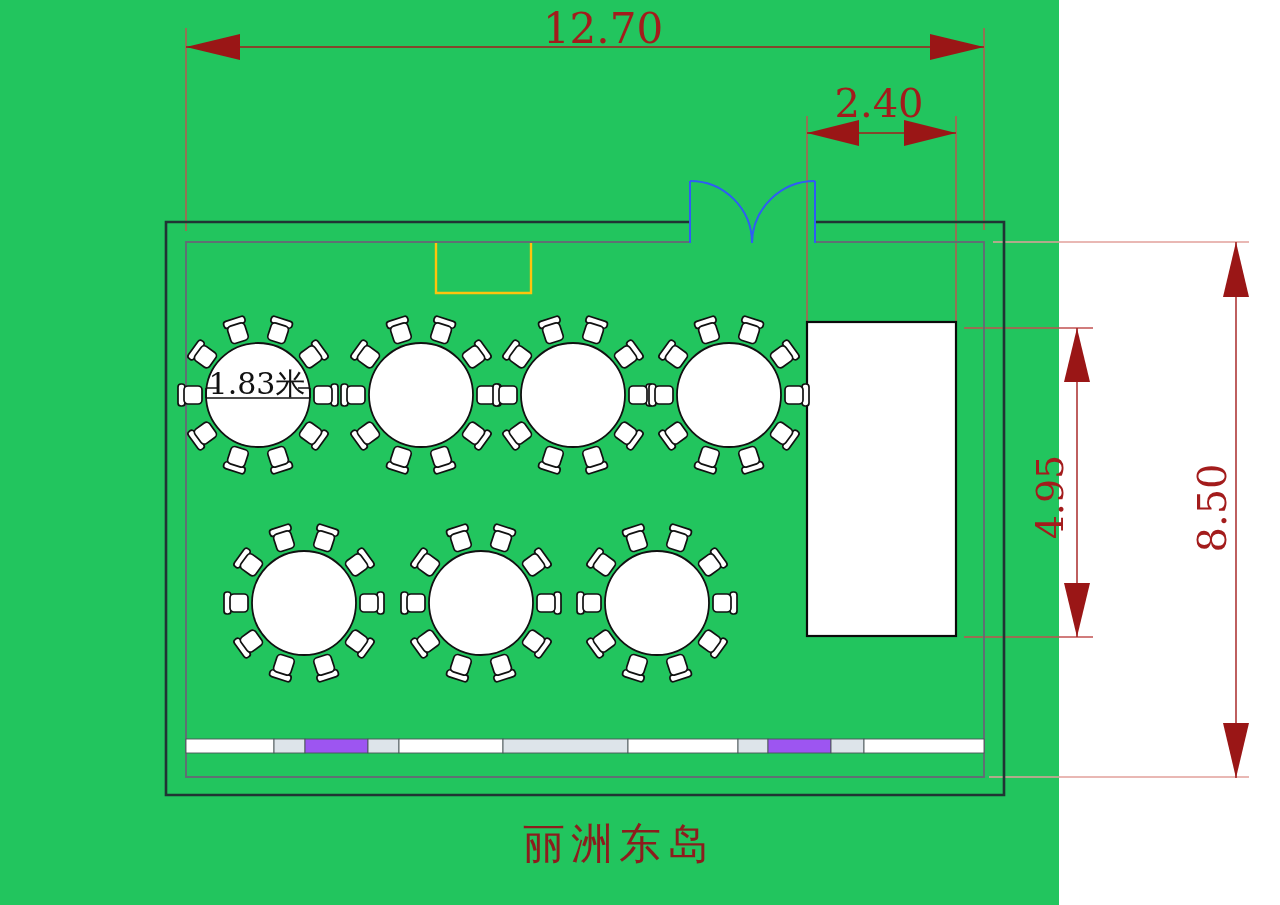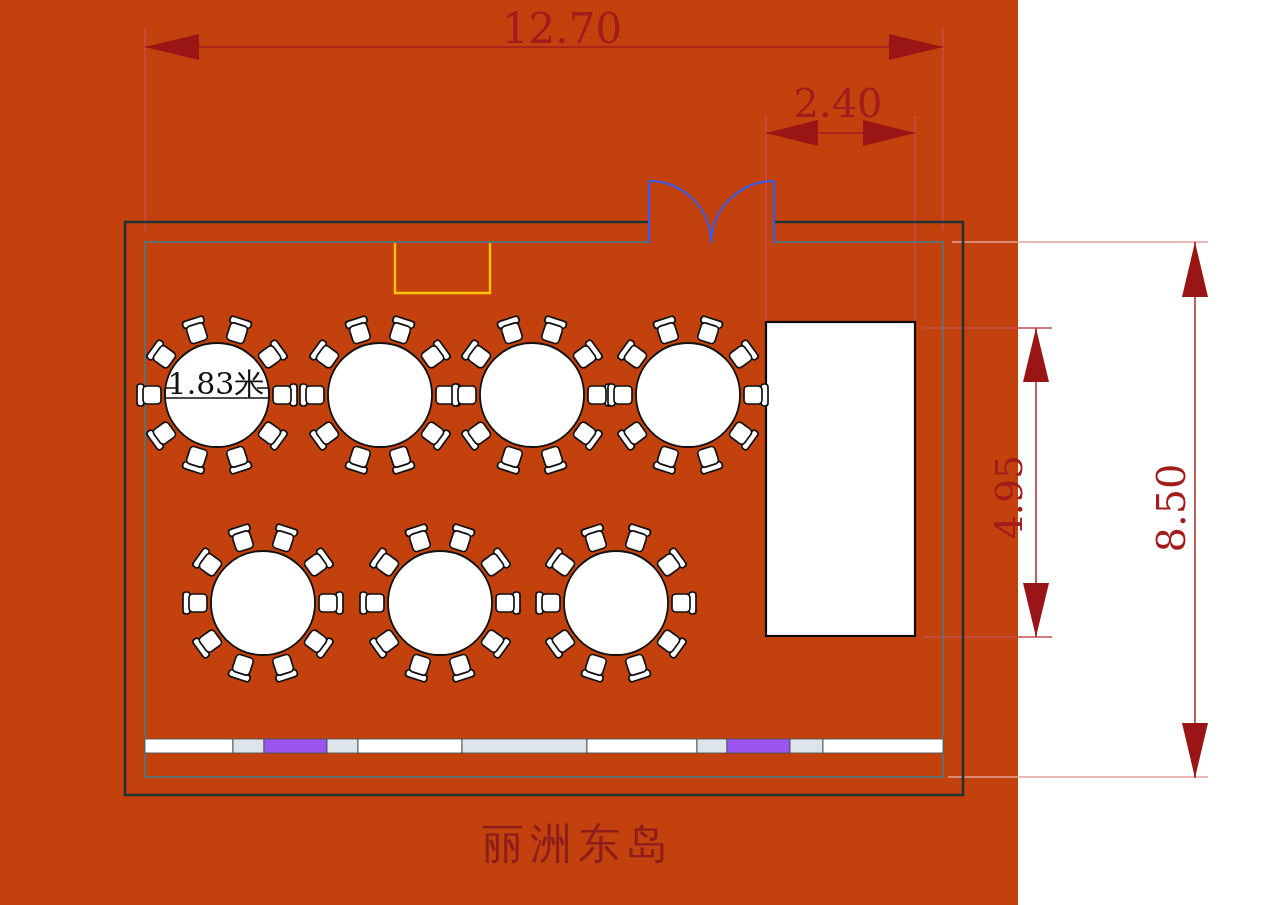--- a/index.html
+++ b/index.html
@@ -1,16 +1,16 @@
 <!DOCTYPE html>
 <html><head>
 <meta charset="utf-8">
 <style>
   html,body{margin:0;padding:0;background:#ffffff;}
-  .stage-wrap{width:1018px;height:905px;position:relative;background:#c2410c;}
+  .stage-wrap{width:1018px;height:905px;position:relative;background:#22c55e;padding-left:41px;}
   svg{display:block;}
   .dimline{stroke:#a31c1c;stroke-width:1.4;fill:none;}
   .extline{stroke:#c25050;stroke-width:1.4;fill:none;}
   .extpink{stroke:#e2a19b;stroke-width:1.6;fill:none;}
   .arrow{fill:#9a1616;stroke:none;}
   .dimtext{fill:#a31c1c;font-family:"DejaVu Serif",serif;}
   .wallOuter{stroke:#203434;stroke-width:2.6;fill:none;}
   .wallInner{stroke:#5f7073;stroke-width:2;fill:none;}
   .door{stroke:#2f5cf5;stroke-width:2;fill:none;}
   .screenBox{stroke:#fec40d;stroke-width:2.4;fill:none;}

